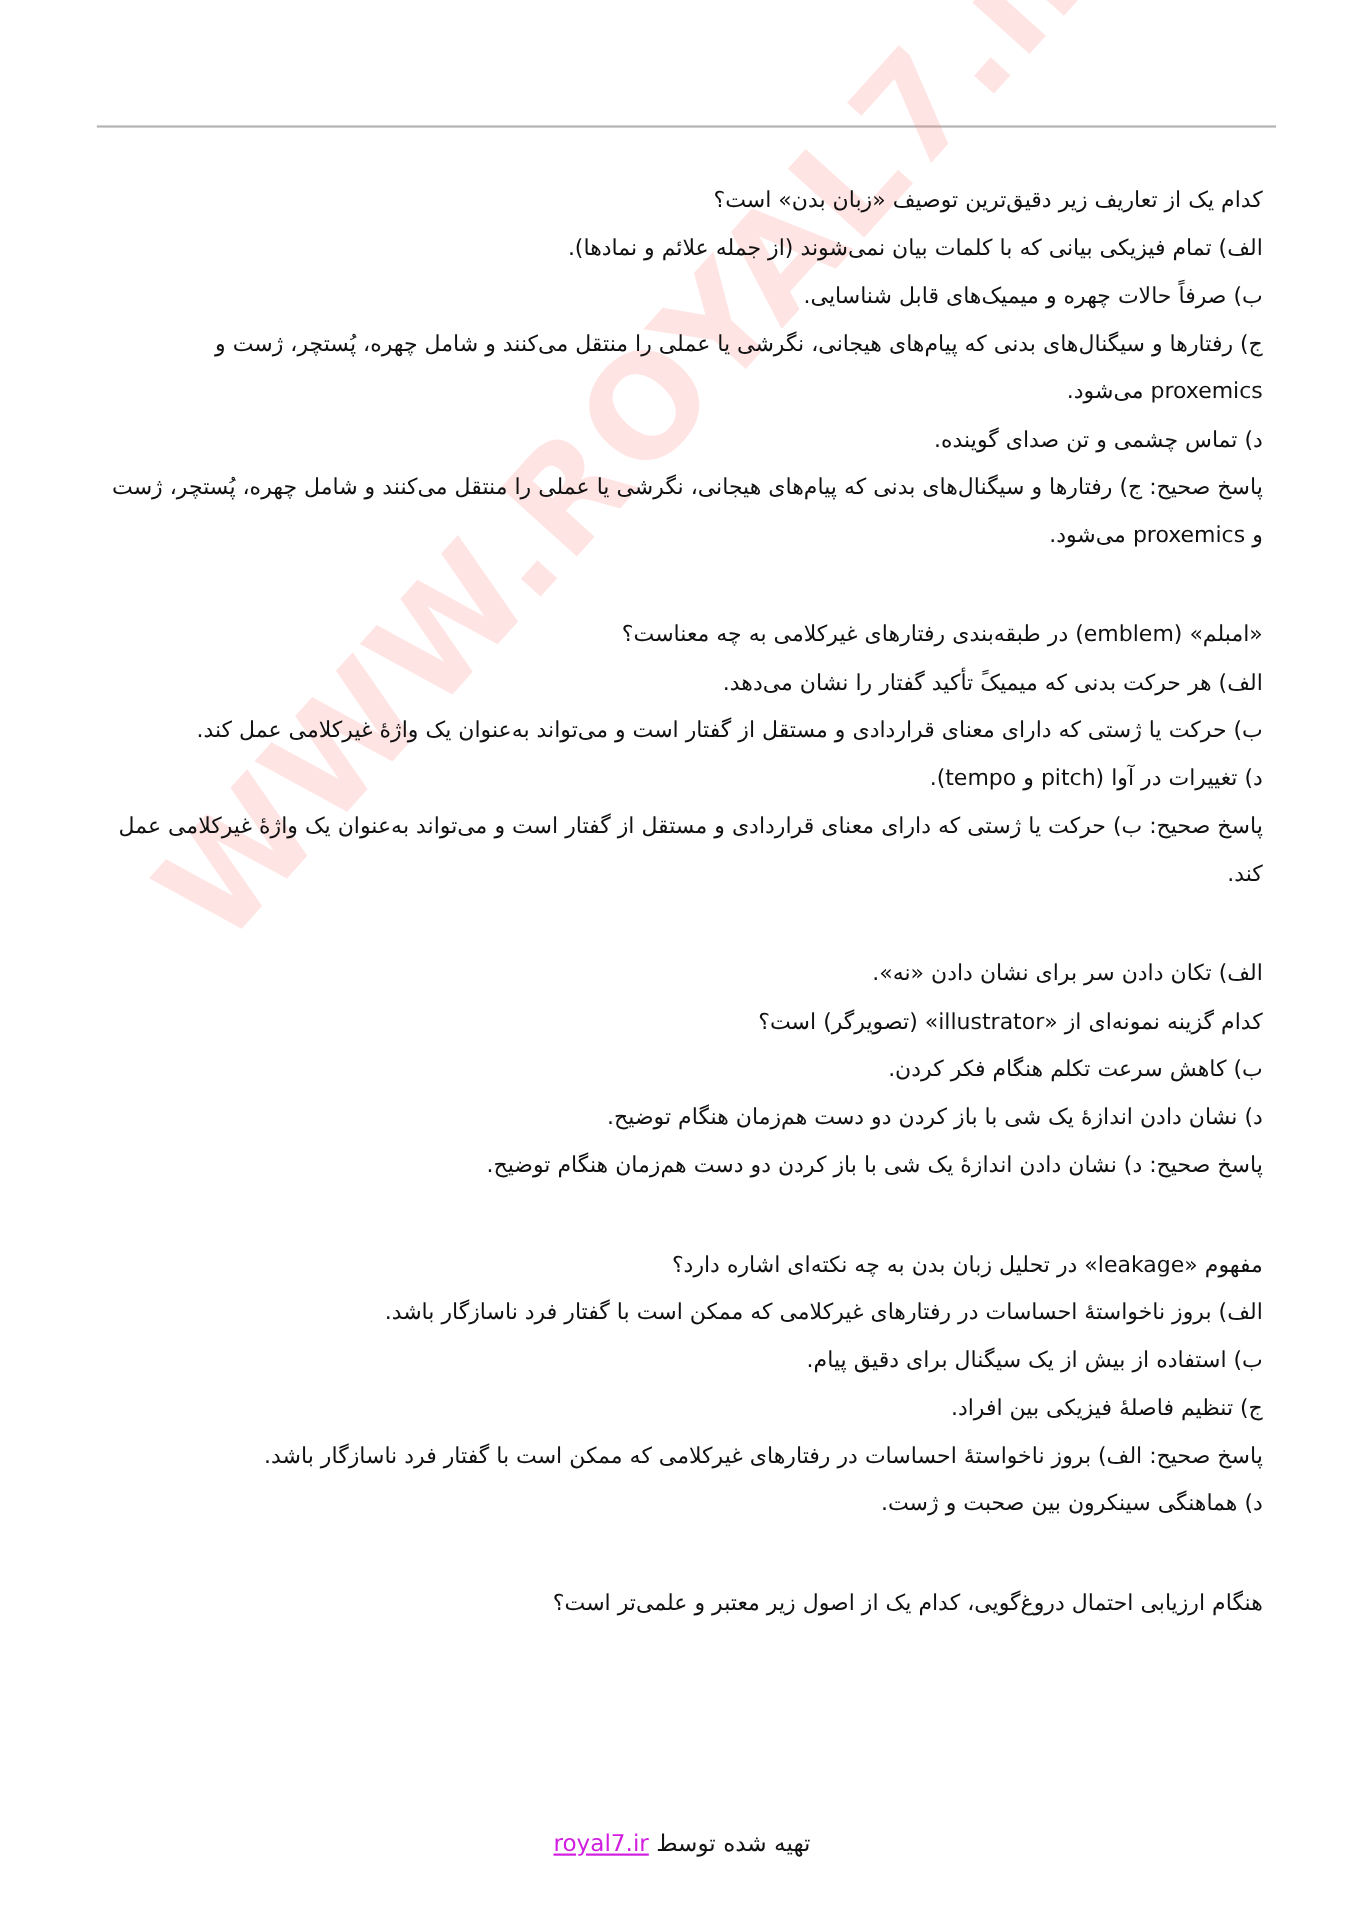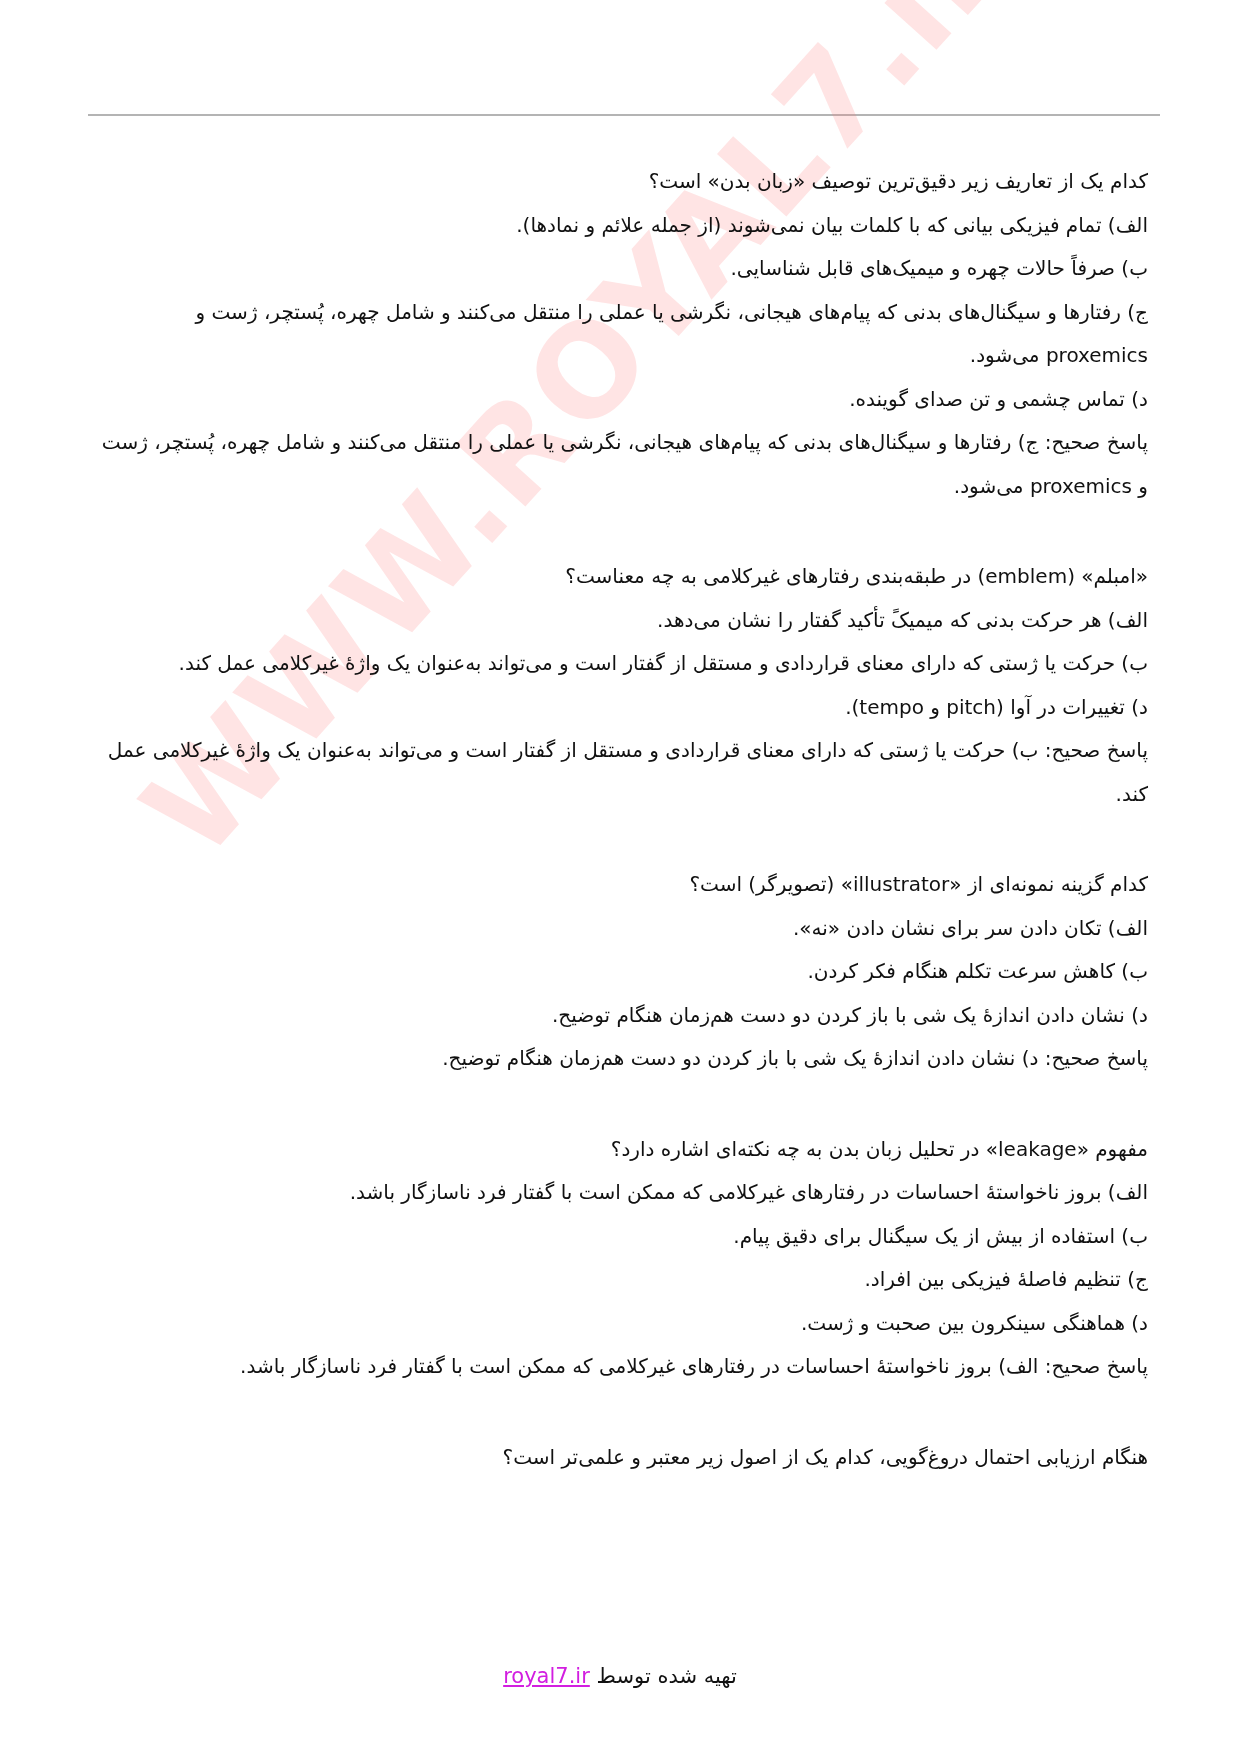--- a/index.html
+++ b/index.html
@@ -92,34 +92,34 @@
 
   <div class="block">
     <div class="line">«امبلم» (emblem) در طبقه‌بندی رفتارهای غیرکلامی به چه معناست؟</div>
     <div class="line">الف) هر حرکت بدنی که میمیکً تأکید گفتار را نشان می‌دهد.</div>
     <div class="line">ب) حرکت یا ژستی که دارای معنای قراردادی و مستقل از گفتار است و می‌تواند به‌عنوان یک واژهٔ غیرکلامی عمل کند.</div>
     <div class="line">د) تغییرات در آوا (pitch و tempo).</div>
     <div class="line">پاسخ صحیح: ب) حرکت یا ژستی که دارای معنای قراردادی و مستقل از گفتار است و می‌تواند به‌عنوان یک واژهٔ غیرکلامی عمل کند.</div>
   </div>
 
   <div class="block">
+    <div class="line">الف) تکان دادن سر برای نشان دادن «نه».</div>
     <div class="line">کدام گزینه نمونه‌ای از «illustrator» (تصویرگر) است؟</div>
-    <div class="line">الف) تکان دادن سر برای نشان دادن «نه».</div>
     <div class="line">ب) کاهش سرعت تکلم هنگام فکر کردن.</div>
     <div class="line">د) نشان دادن اندازهٔ یک شی با باز کردن دو دست هم‌زمان هنگام توضیح.</div>
     <div class="line">پاسخ صحیح: د) نشان دادن اندازهٔ یک شی با باز کردن دو دست هم‌زمان هنگام توضیح.</div>
   </div>
 
   <div class="block">
     <div class="line">مفهوم «leakage» در تحلیل زبان بدن به چه نکته‌ای اشاره دارد؟</div>
     <div class="line">الف) بروز ناخواستهٔ احساسات در رفتارهای غیرکلامی که ممکن است با گفتار فرد ناسازگار باشد.</div>
     <div class="line">ب) استفاده از بیش از یک سیگنال برای دقیق پیام.</div>
     <div class="line">ج) تنظیم فاصلهٔ فیزیکی بین افراد.</div>
+    <div class="line">پاسخ صحیح: الف) بروز ناخواستهٔ احساسات در رفتارهای غیرکلامی که ممکن است با گفتار فرد ناسازگار باشد.</div>
     <div class="line">د) هماهنگی سینکرون بین صحبت و ژست.</div>
-    <div class="line">پاسخ صحیح: الف) بروز ناخواستهٔ احساسات در رفتارهای غیرکلامی که ممکن است با گفتار فرد ناسازگار باشد.</div>
   </div>
 
   <div class="block">
     <div class="line">هنگام ارزیابی احتمال دروغ‌گویی، کدام یک از اصول زیر معتبر و علمی‌تر است؟</div>
   </div>
 
 </div>
 
 <div class="footer">
   <span>تهیه شده توسط</span>

